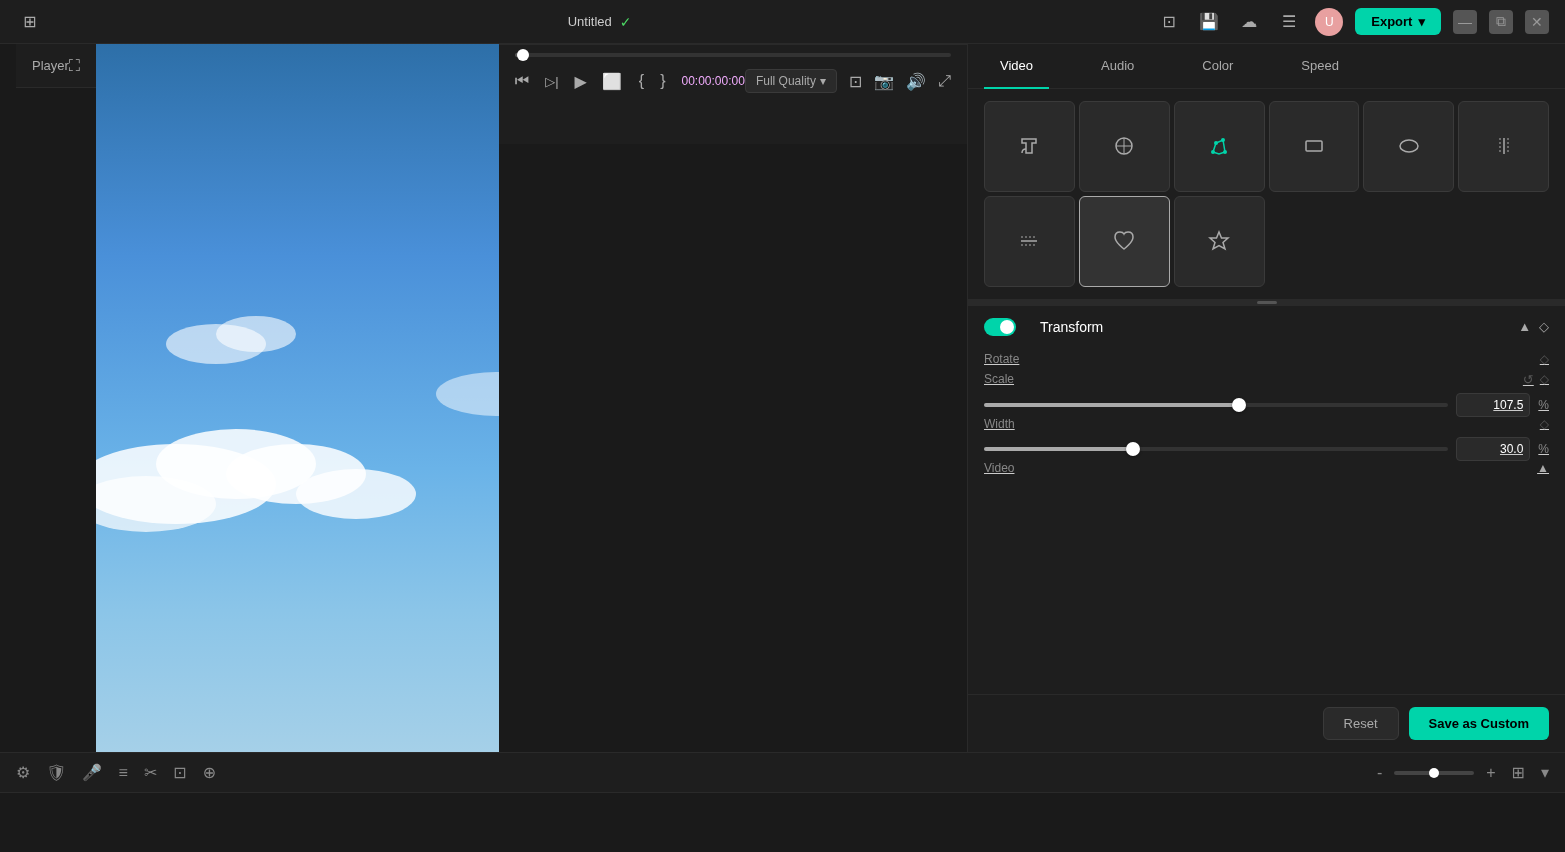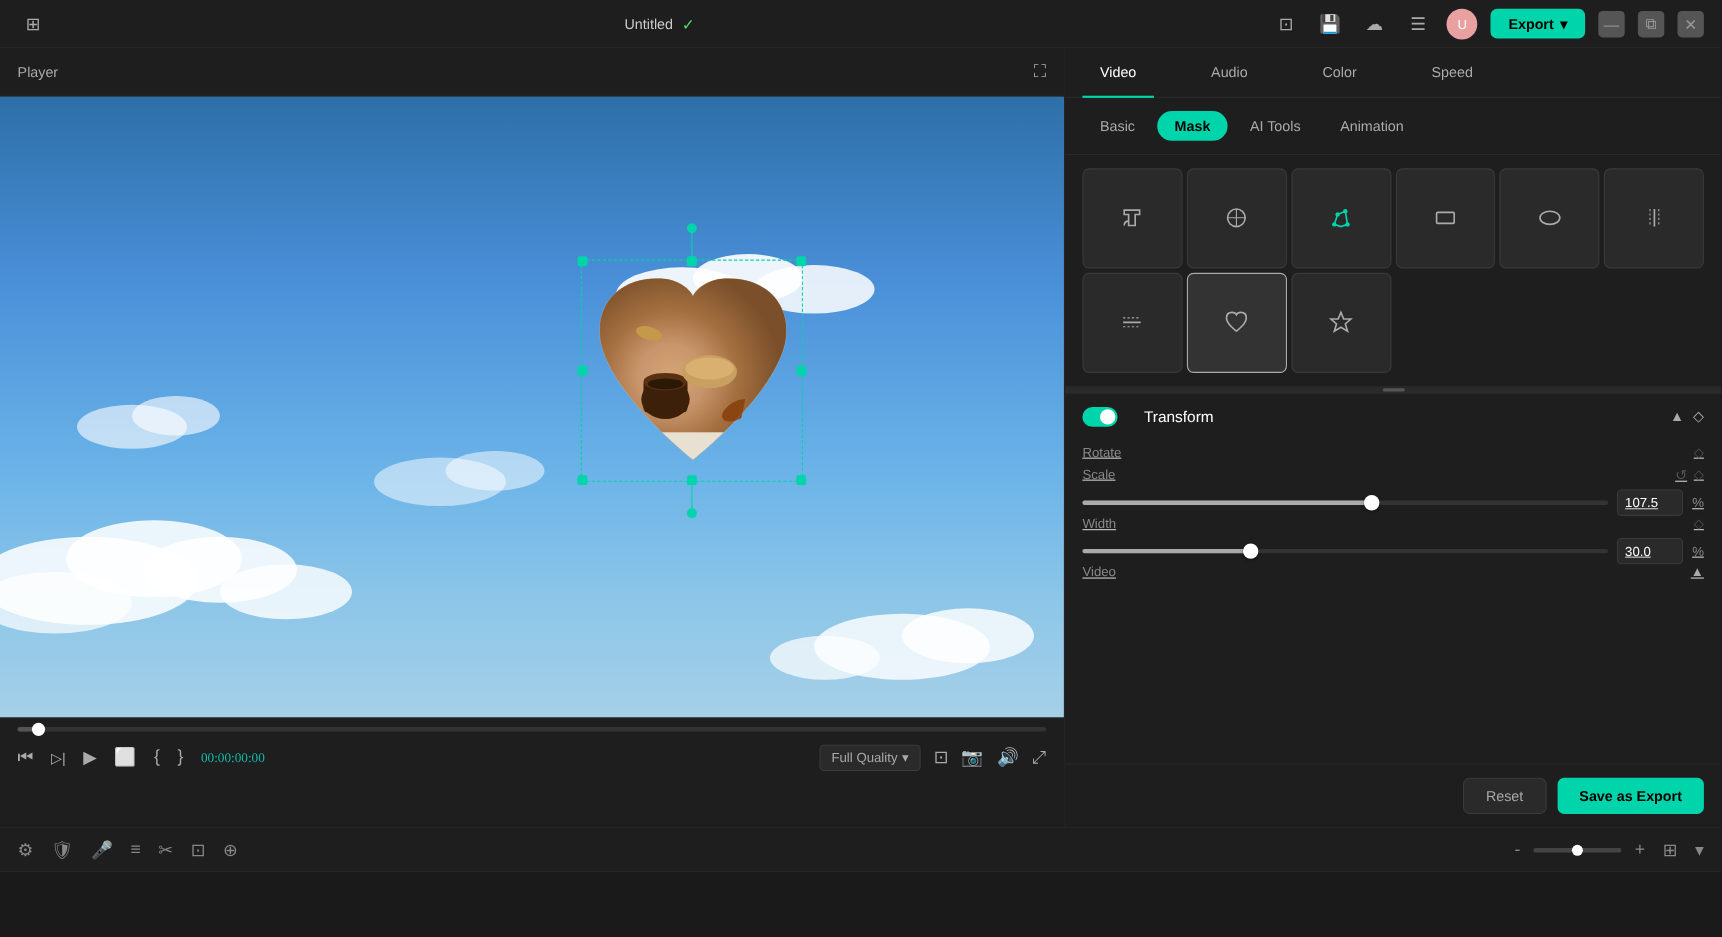--- a/index.html
+++ b/index.html
@@ -53,23 +53,24 @@
     .main-content {
       display: flex;
       flex: 1;
       overflow: hidden;
     }
 
     
     .player-panel {
       flex: 0 0 968px;
       display: flex;
-      flex-direction: column;
+      flex-direction: row;
       background: #1a1a1a;
       border-right: 1px solid #2a2a2a;
+      padding-left: 16px;
     }
     .player-header {
       height: 44px;
       display: flex;
       align-items: center;
       justify-content: space-between;
       padding: 0 16px;
       background: #1e1e1e;
       border-bottom: 1px solid #2a2a2a;
     }
@@ -121,21 +122,21 @@
       background: #fff;
       border-radius: 50%;
     }
     .controls-row {
       display: flex;
       align-items: center;
       justify-content: space-between;
     }
     .controls-left { display: flex; align-items: center; gap: 16px; }
     .ctrl-btn { background: none; border: none; color: #aaa; cursor: pointer; font-size: 16px; display: flex; align-items: center; justify-content: center; }
-    .time-display { font-size: 12px; color: #14b8a6; font-family: Liberation Serif, serif; }
+    .time-display { font-size: 12px; color: #f0abfc; }
     .controls-right { display: flex; align-items: center; gap: 12px; }
     .quality-btn {
       background: #2a2a2a;
       border: 1px solid #3a3a3a;
       color: #aaa;
       border-radius: 4px;
       padding: 4px 10px;
       font-size: 12px;
       cursor: pointer;
       display: flex;
@@ -292,22 +293,22 @@
       border-radius: 50%;
       box-shadow: 0 1px 3px rgba(0,0,0,0.4);
     }
     .value-input {
       background: #2a2a2a;
       border: 1px solid #3a3a3a;
       color: #fff;
       border-radius: 4px;
       padding: 4px 6px;
       font-size: 12px;
-      width: 60px;
-      text-align: left;
+      width: 74px;
+      text-align: right;
     }
     .unit-label { color: #888; font-size: 12px; }
 
     .rotate-row {
       display: flex;
       align-items: center;
       gap: 8px;
       margin-top: 4px;
     }
     .rotate-dial {
@@ -527,26 +528,20 @@
 
   <div class="right-panel">
 
     <div class="panel-tabs">
       <div class="panel-tab active">Video</div>
       <div class="panel-tab">Audio</div>
       <div class="panel-tab">Color</div>
       <div class="panel-tab">Speed</div>
     </div>
 
-    <div class="sub-tabs">
-      <button class="sub-tab">Basic</button>
-      <button class="sub-tab active">Mask</button>
-      <button class="sub-tab">AI Tools</button>
-      <button class="sub-tab">Animation</button>
-    </div>
 
     <div class="mask-icons-grid">
 
       <div class="mask-icon-btn">
         <svg width="22" height="22" viewBox="0 0 22 22" fill="none">
           <path d="M4 4 L18 4 L18 8 L14 8 L14 18 L8 18 L8 8 L4 8 Z" stroke="#aaa" stroke-width="1.5" fill="none"></path>
           <path d="M4 18 Q4 14 8 14" stroke="#aaa" stroke-width="1.5" fill="none"></path>
         </svg>
       </div>
       <div class="mask-icon-btn">
@@ -667,21 +662,21 @@
           <span>Video</span>
           <div class="prop-label-icons">
             <span style="color:#aaa;font-size:12px">▲</span>
           </div>
         </div>
       </div>
     </div>
 
     <div class="bottom-actions">
       <button class="reset-btn">Reset</button>
-      <button class="save-custom-btn">Save as Export</button>
+      <button class="save-custom-btn">Save as Custom</button>
     </div>
   </div>
 </div>
 
 <div class="timeline-area">
   <div class="timeline-toolbar">
     <div class="timeline-tools-left">
       <button class="tl-btn">⚙</button>
       <button class="tl-btn">🛡</button>
       <button class="tl-btn">🎤</button>

